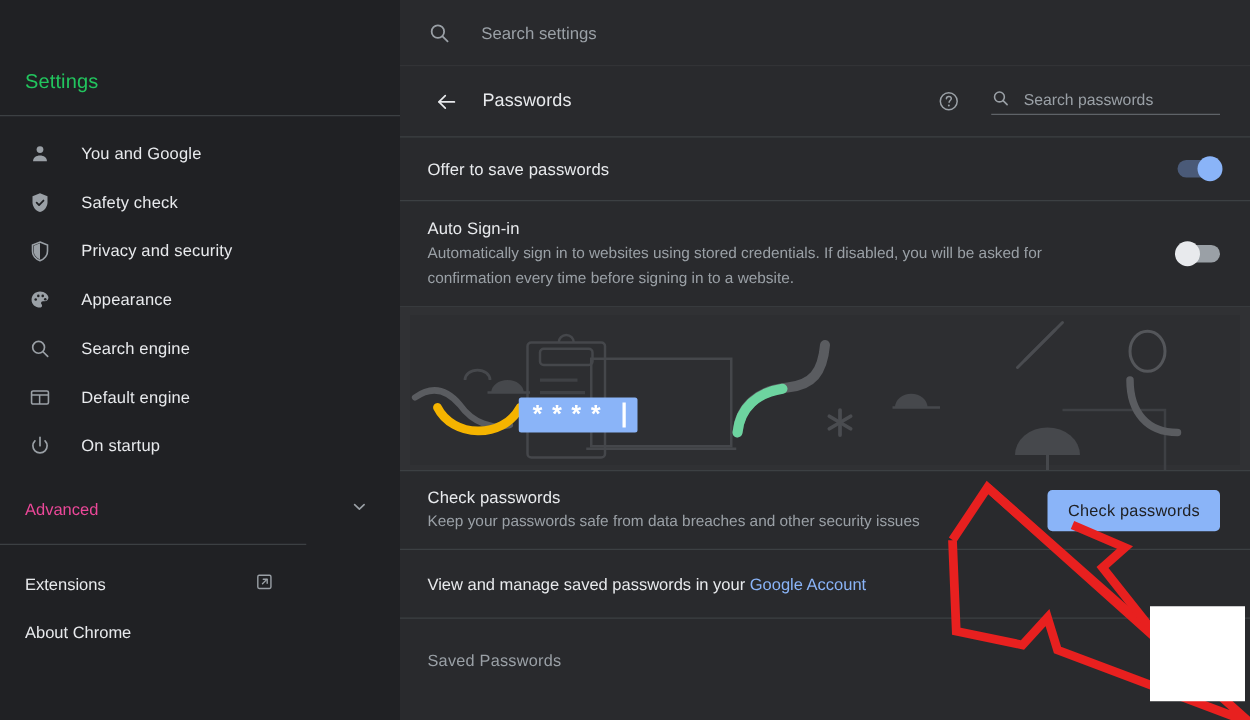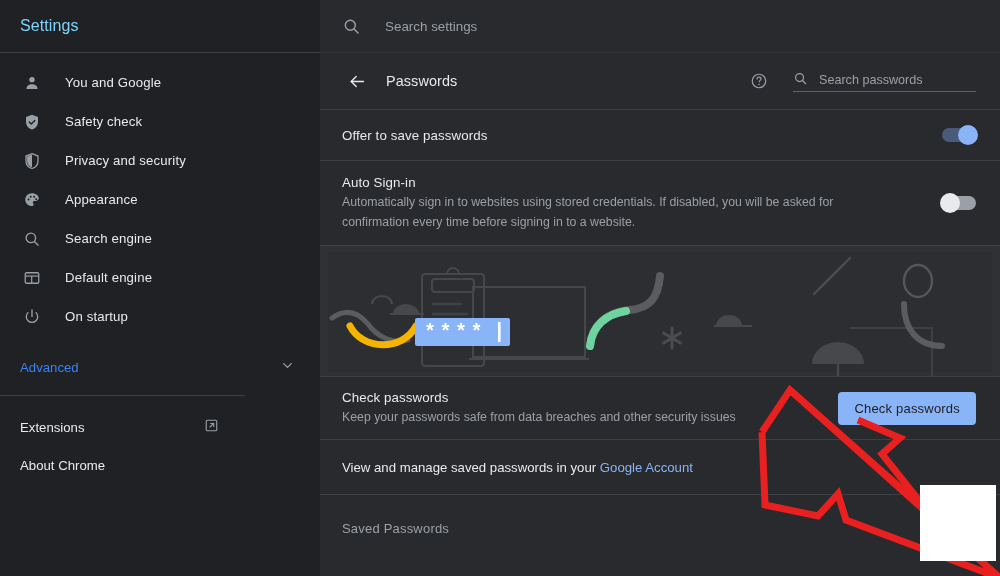--- a/index.html
+++ b/index.html
@@ -23,24 +23,25 @@
     width: 320px; height: 576px;
     background: #202124;
     display: flex; flex-direction: column;
     flex: 0 0 320px;
     position: relative;
   }
   .sidebar-header {
     height: 52px;
     display: flex; align-items: center;
     padding-left: 20px;
-    color: #7dd3fc;
+    color: #22c55e;
     font-size: 16px;
     font-weight: 500;
     letter-spacing: .1px;
+    margin-top: 40px;
   }
   .sidebar-divider {
     height: 1px; background: #3c4043; width: 100%;
   }
   .nav {
     padding-top: 10px;
     display: flex; flex-direction: column;
   }
   .nav-item {
     height: 39px;
@@ -66,21 +67,21 @@
     flex: 0 0 22px;
   }
   .ic svg { display: block; }
   .nav-label { white-space: nowrap; text-align: center; }
 
   .advanced-row {
     height: 44px;
     margin-top: 9px;
     display: flex; align-items: center;
     padding-left: 20px; padding-right: 26px;
-    color: #3b82f6;
+    color: #ec4899;
     font-size: 13.2px;
     font-weight: 500;
     cursor: pointer;
   }
   .advanced-row .chev { margin-left: auto; }
   .sidebar-divider2 {
     height: 1px; background: #3c4043;
     width: 245px; margin: 6px 0 0 0;
   }
   .bottom-links { padding-top: 12px; }

